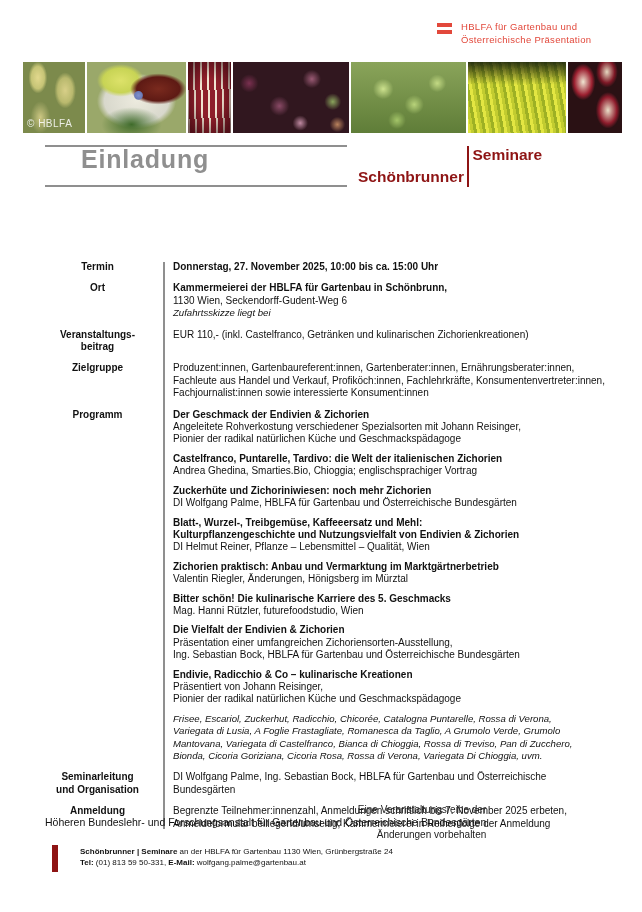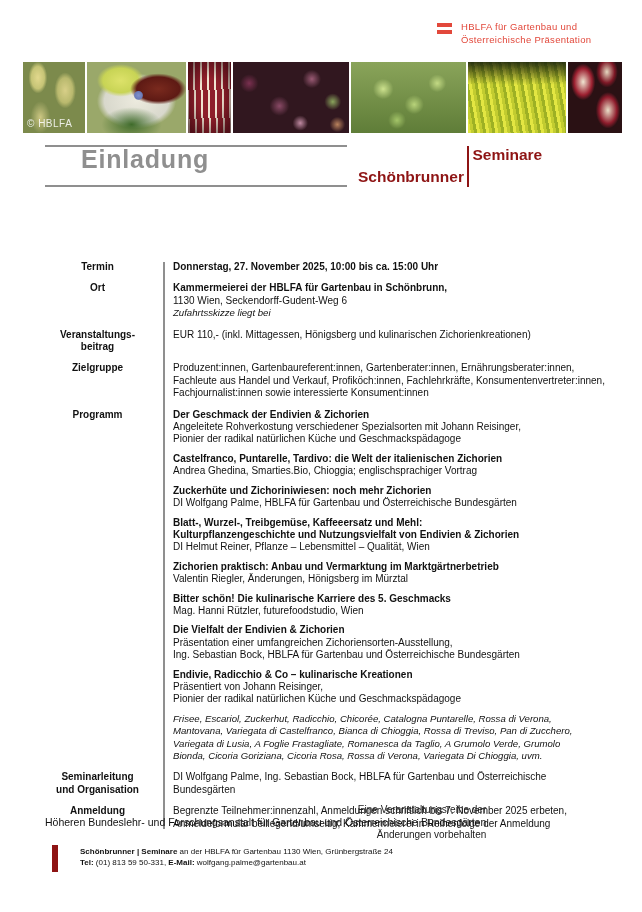--- a/index.html
+++ b/index.html
@@ -158,21 +158,21 @@
           </div>
         </div>
       </div>
       <div class="row">
         <div class="label">
           <div>Veranstaltungs-</div>
           <div>beitrag</div>
         </div>
         <div class="content">
           <div class="block">
-            <div class="line">EUR 110,- (inkl. Mittagessen, Hönigsberg und kulinarischen Zichorienkreationen)</div>
+            <div class="line">EUR 110,- (inkl. Castelfranco, Getränken und kulinarischen Zichorienkreationen)</div>
           </div>
         </div>
       </div>
       <div class="row">
         <div class="label">
           <div>Zielgruppe</div>
         </div>
         <div class="content">
           <div class="block">
             <div class="line">Produzent:innen, Gartenbaureferent:innen, Gartenberater:innen, Ernährungsberater:innen,</div>
@@ -217,22 +217,22 @@
             <div class="line">Präsentation einer umfangreichen Zichoriensorten-Ausstellung,</div>
             <div class="line">Ing. Sebastian Bock, HBLFA für Gartenbau und Österreichische Bundesgärten</div>
           </div>
           <div class="block">
             <div class="line b">Endivie, Radicchio &amp; Co – kulinarische Kreationen</div>
             <div class="line">Präsentiert von Johann Reisinger,</div>
             <div class="line">Pionier der radikal natürlichen Küche und Geschmackspädagoge</div>
           </div>
           <div class="block">
             <div class="line i">Frisee, Escariol, Zuckerhut, Radicchio, Chicorée, Catalogna Puntarelle, Rossa di Verona,</div>
+            <div class="line i">Variegata di Lusia, A Foglie Frastagliate, Romanesca da Taglio, A Grumolo Verde, Grumolo</div>
             <div class="line i">Mantovana, Variegata di Castelfranco, Bianca di Chioggia, Rossa di Treviso, Pan di Zucchero,</div>
-            <div class="line i">Variegata di Lusia, A Foglie Frastagliate, Romanesca da Taglio, A Grumolo Verde, Grumolo</div>
             <div class="line i">Bionda, Cicoria Goriziana, Cicoria Rosa, Rossa di Verona, Variegata Di Chioggia,  uvm.</div>
           </div>
         </div>
       </div>
       <div class="row">
         <div class="label">
           <div>Seminarleitung</div>
           <div>und Organisation</div>
         </div>
         <div class="content">

